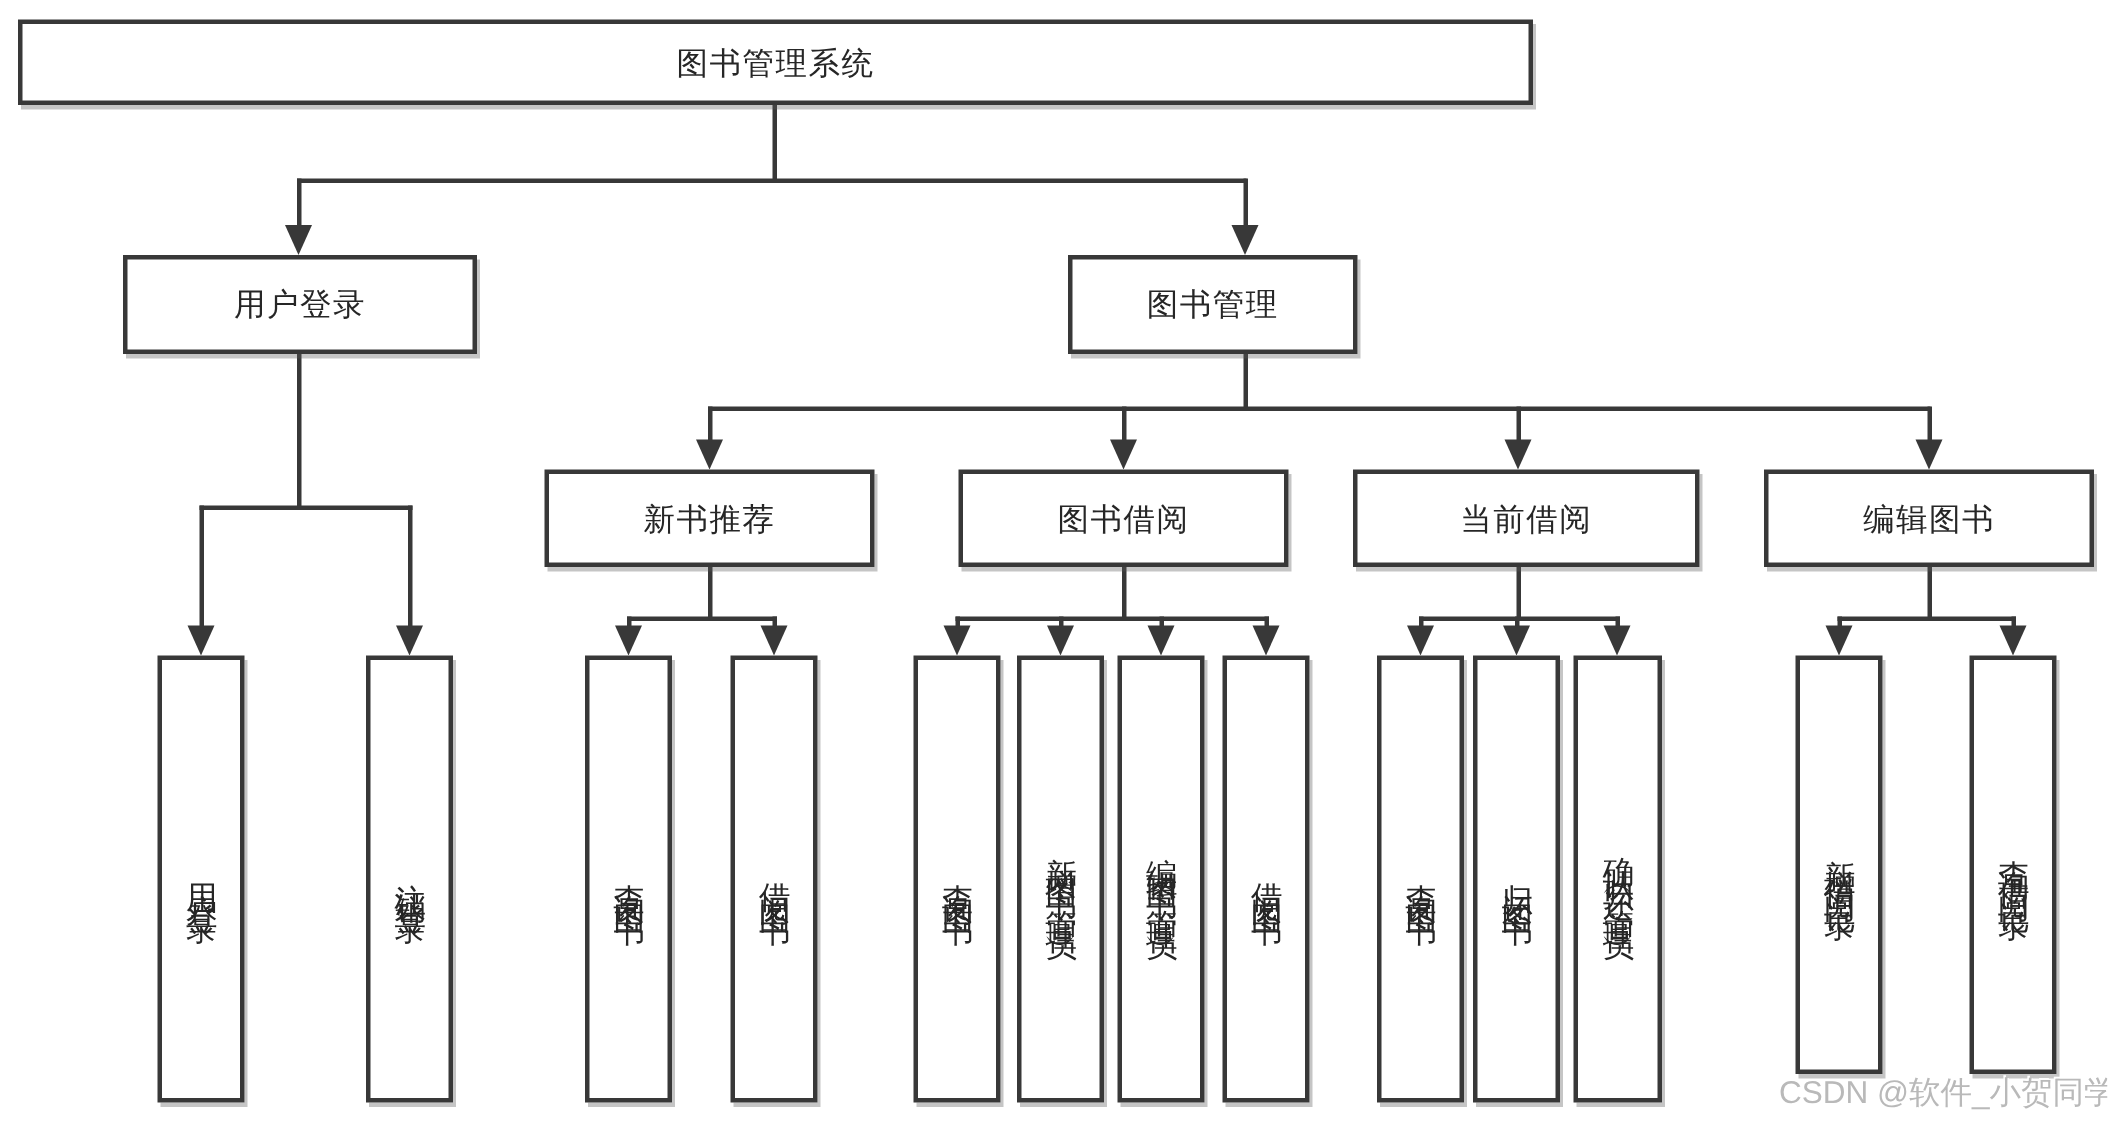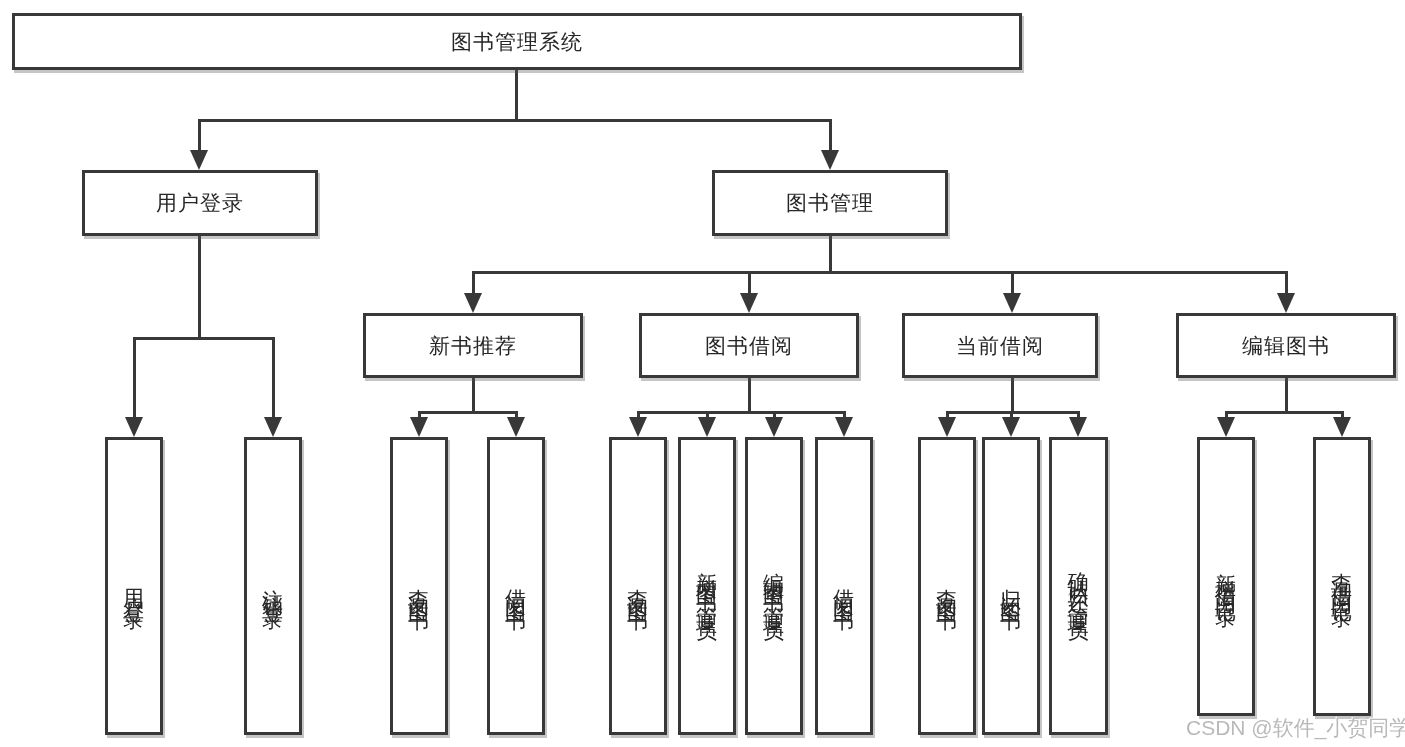--- a/index.html
+++ b/index.html
@@ -95,31 +95,31 @@
     <div class="ah" style="left:1342px;top:417px"></div>
   </div>
 
   <div class="box" style="left:12px;top:13px;width:1010px;height:57px">
     <span>图书管理系统</span>
   </div>
 
   <div class="box" style="left:82px;top:170px;width:236px;height:66px">
     <span>用户登录</span>
   </div>
-  <div class="box" style="left:712px;top:170px;width:236px;height:66px">
+  <div class="box" style="left:712px;top:170px;width:193px;height:66px">
     <span>图书管理</span>
   </div>
 
   <div class="box" style="left:639px;top:313px;width:220px;height:65px">
     <span>图书借阅</span>
   </div>
   <div class="box" style="left:363px;top:313px;width:220px;height:65px">
     <span>新书推荐</span>
   </div>
-  <div class="box" style="left:902px;top:313px;width:196px;height:65px">
+  <div class="box" style="left:902px;top:313px;width:231px;height:65px">
     <span>当前借阅</span>
   </div>
   <div class="box" style="left:1176px;top:313px;width:220px;height:65px">
     <span>编辑图书</span>
   </div>
 
   <div class="box vbox" style="left:105px;top:437px;width:58px;height:298px">
     <span>用户登录</span>
   </div>
   <div class="box vbox" style="left:244px;top:437px;width:58px;height:298px">

